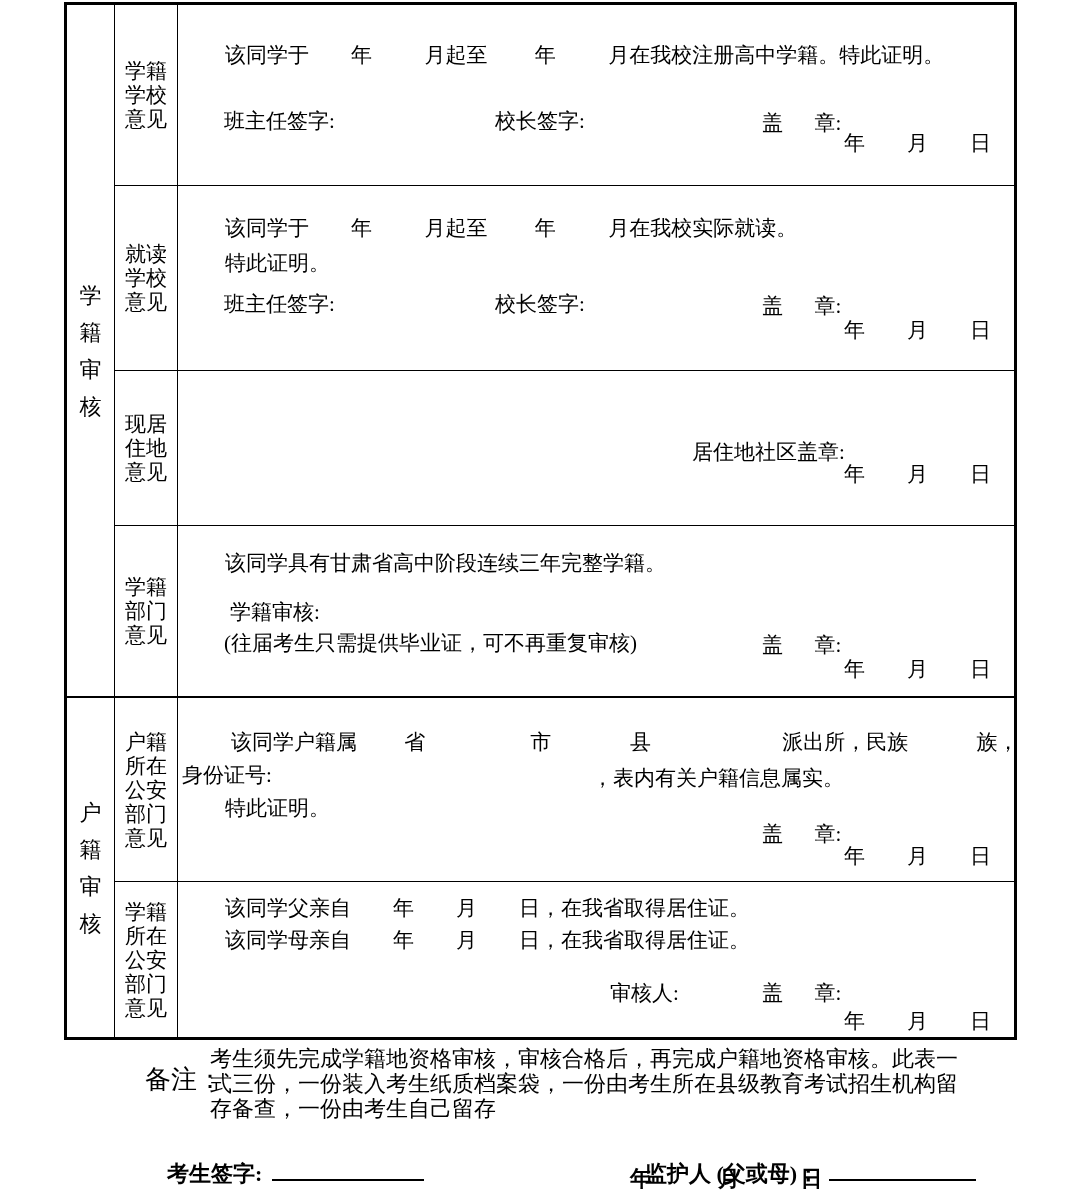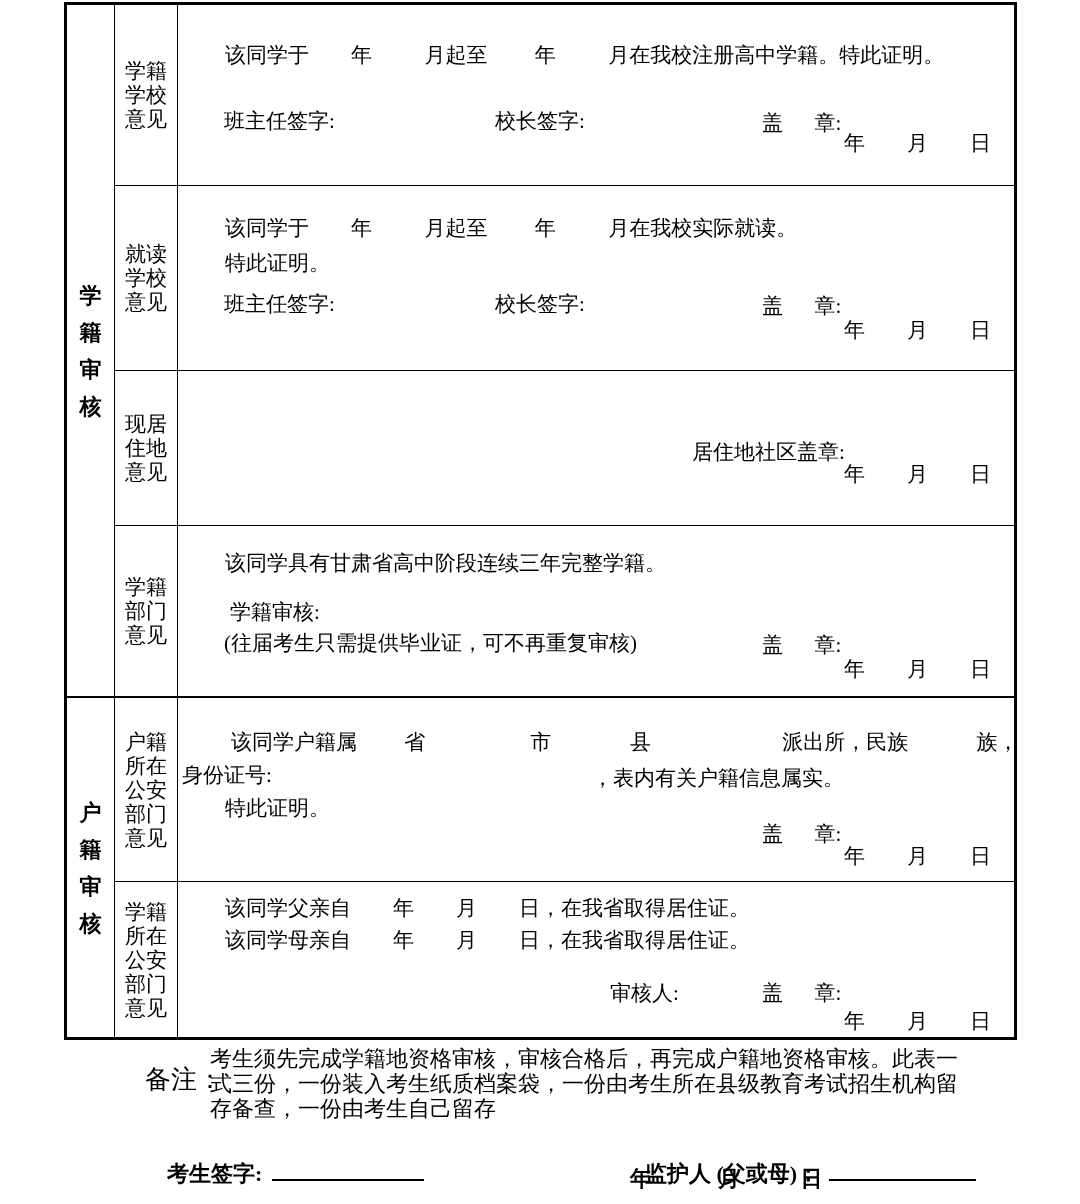--- a/index.html
+++ b/index.html
@@ -17,21 +17,21 @@
     border:3px solid #000; display:flex; flex-direction:column; background:#fff;
   }
   .sec { display:flex; }
   .sec-2 { border-top:2px solid #000; }
   .sec-label {
     width:48px; border-right:1px solid #000;
     display:flex; align-items:center; justify-content:center;
   }
   .vert {
     display:block; width:24px; word-break:break-all;
-    font-size:22px; line-height:37px; text-align:center; letter-spacing:0;font-weight:bold;
+    font-size:22px; line-height:37px; text-align:center; letter-spacing:0;
   }
   .sec-rows { flex:1; display:flex; flex-direction:column; }
   .row { display:flex; border-bottom:1px solid #000; }
   .row:last-child { border-bottom:none; }
   .row-label {
     width:63px; border-right:1px solid #000;
     display:flex; align-items:center; justify-content:center;
   }
   .rl {
     display:block; width:46px; word-break:break-all;

